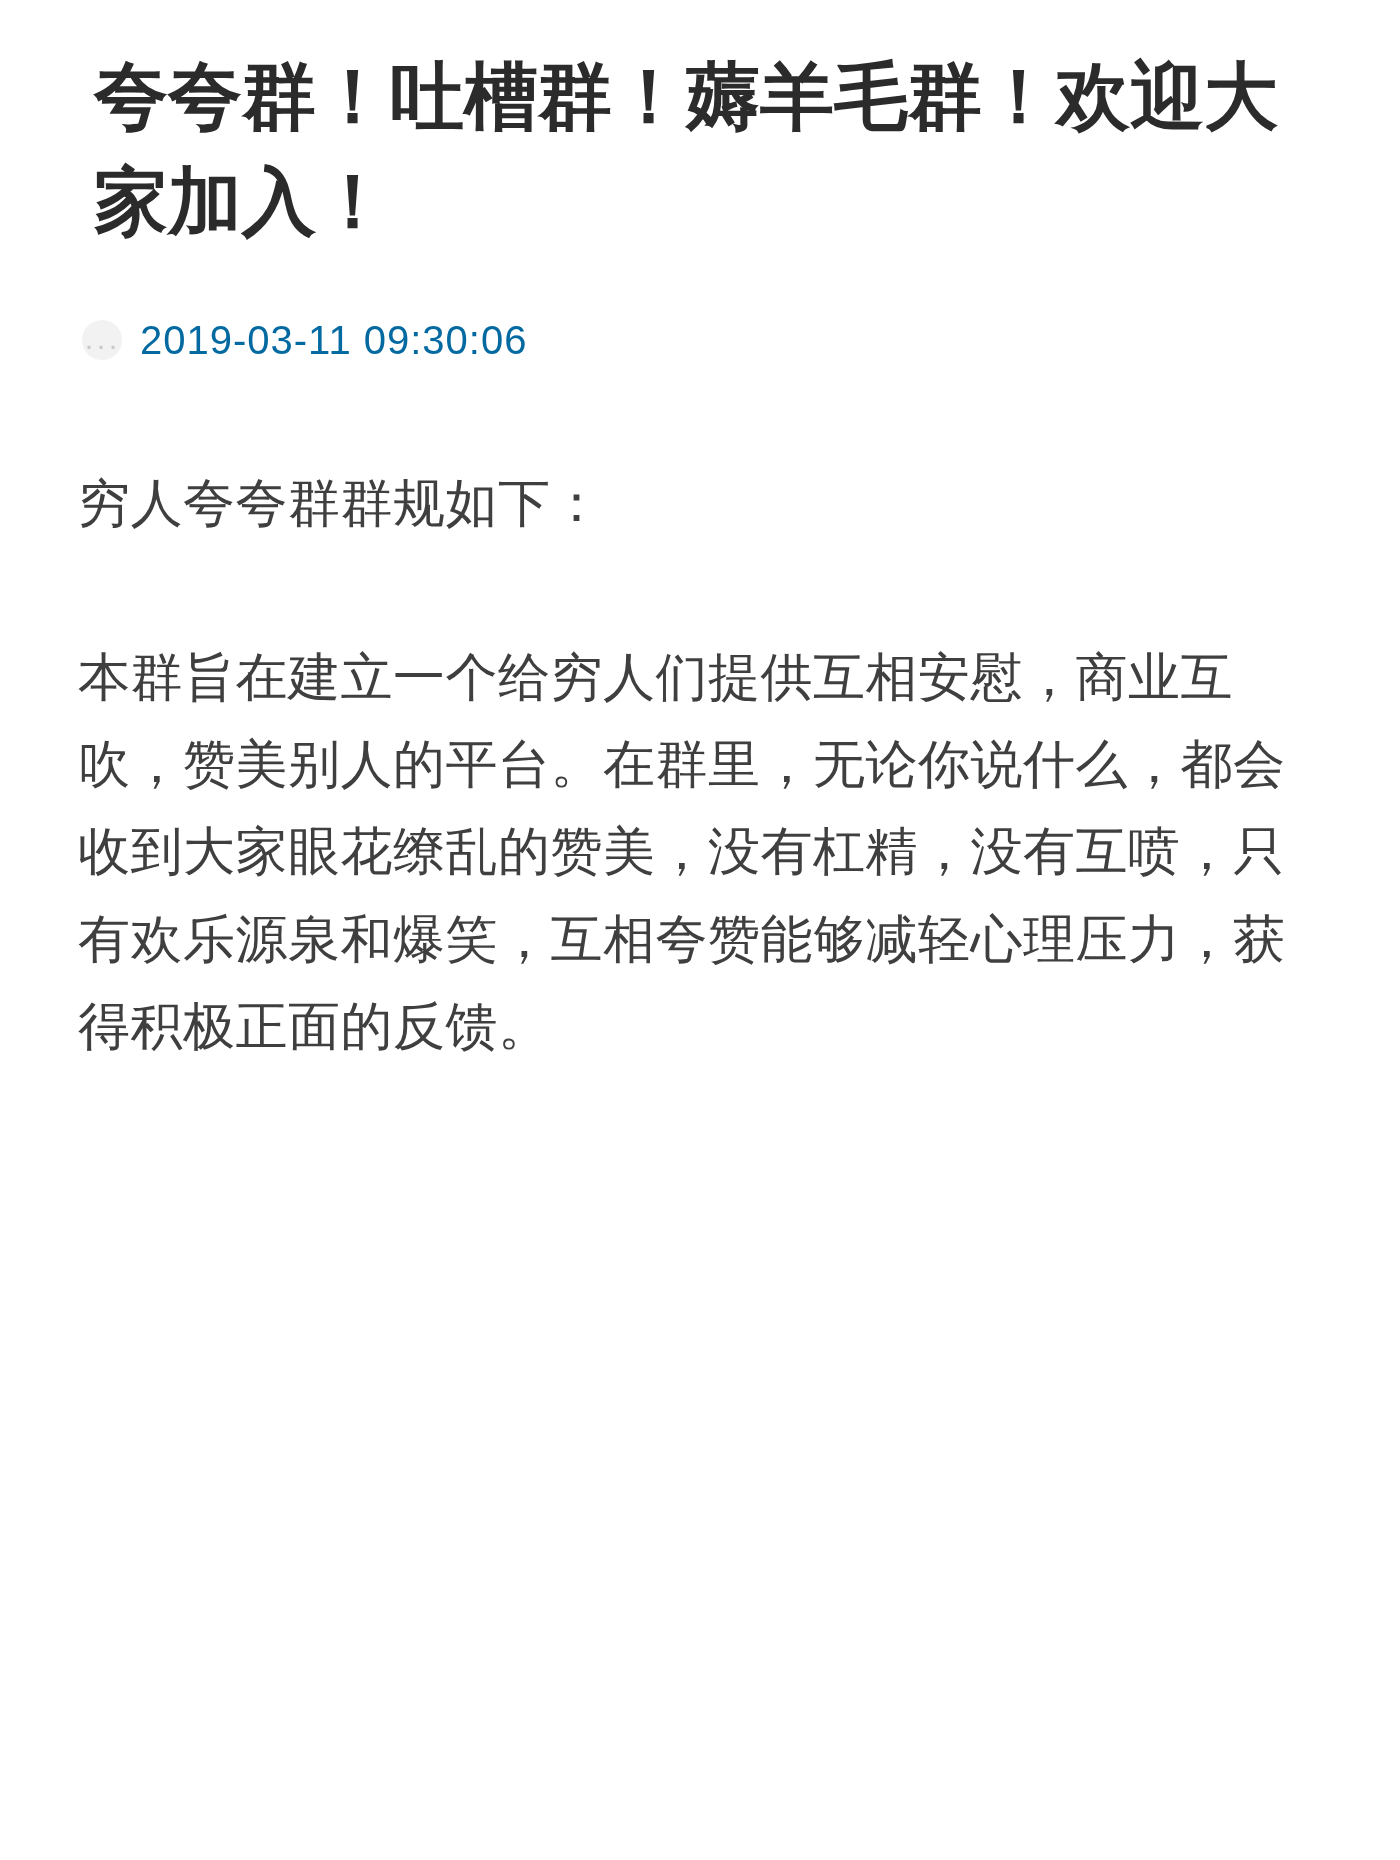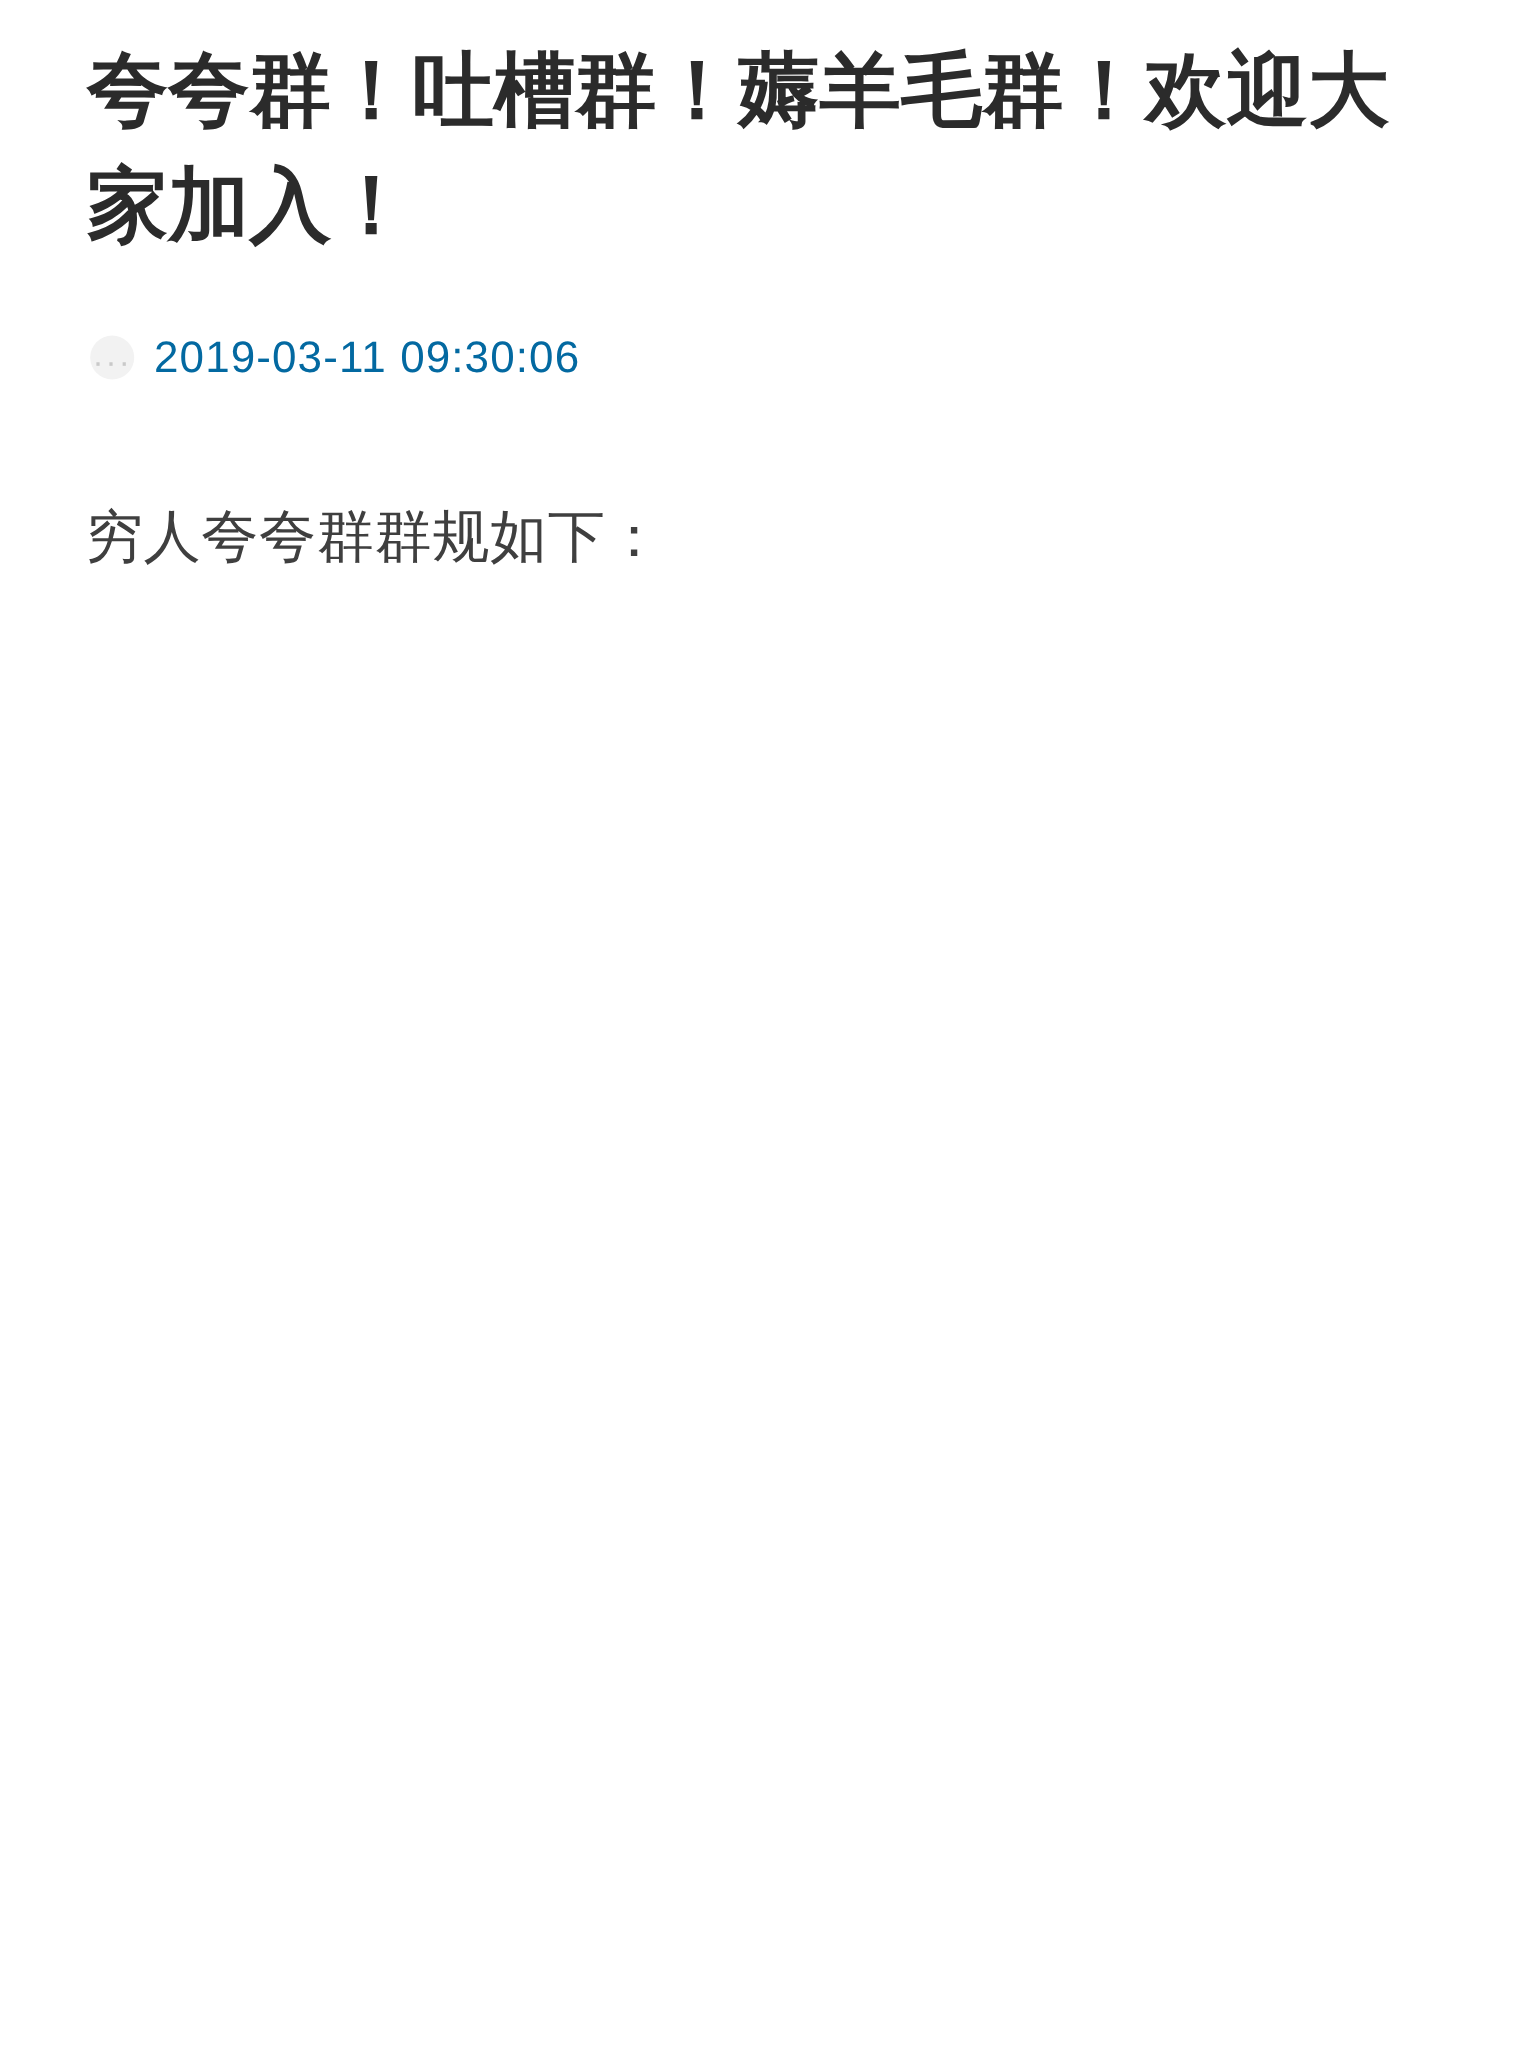--- a/index.html
+++ b/index.html
@@ -33,21 +33,21 @@
     height: 1860px;
     background: #ffffff;
   }
 
   .article-title {
     font-size: 74px;
     line-height: 1.42;
     font-weight: 700;
     color: #2b2b2b;
     letter-spacing: 0px;
-    margin: 1px;
+    margin: 16px;
     padding-top: 10px;
     white-space: pre-wrap;
   }
 
   .meta-row {
     display: flex;
     align-items: center;
     margin-top: 62px;
     margin-left: 4px;
     height: 48px;
@@ -104,15 +104,16 @@
 
   <div class="meta-row">
     <div class="meta-avatar">
       <span>···</span>
     </div>
     <div class="meta-date">2019-03-11 09:30:06</div>
   </div>
 
   <div class="body-block">
     <p class="para lede">穷人夸夸群群规如下：</p>
+    <p class="para">本群旨在建立一个给穷人们提供互相安慰，商业互吹，赞美别人的平台。在群里，无论你说什么，都会收到大家眼花缭乱的赞美，没有杠精，没有互喷，只有欢乐源泉和爆笑，互相夸赞能够减轻心理压力，获得积极正面的反馈。</p>
   </div>
 
 </div>
 
 </body></html>

